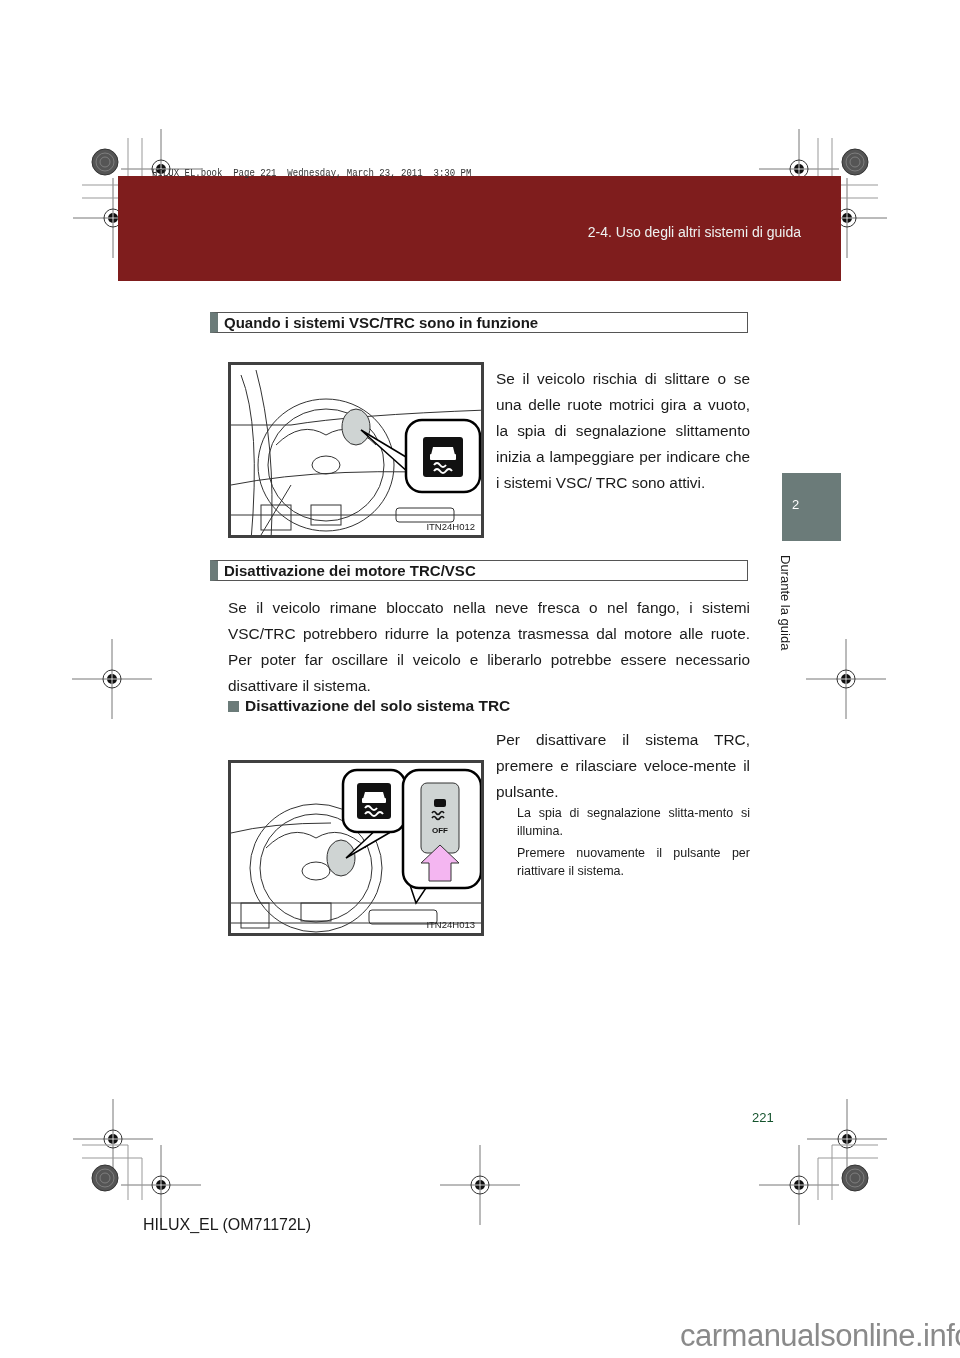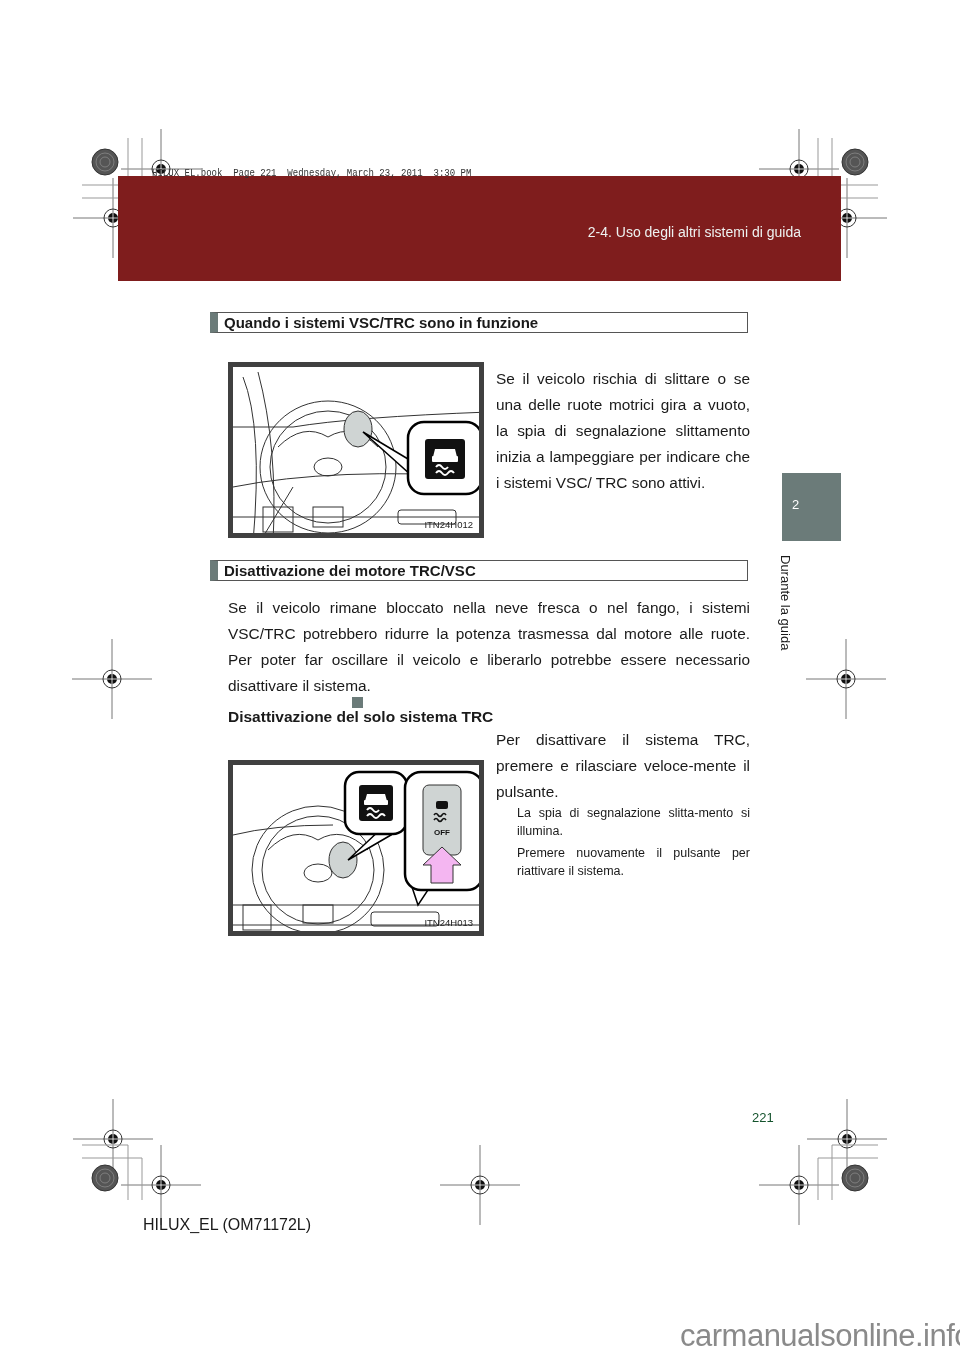--- a/index.html
+++ b/index.html
@@ -7,21 +7,21 @@
   .abs { position: absolute; }
   .header-band { left: 118px; top: 176px; width: 723px; height: 105px; background: #7f1d1d; }
   .header-section { right: 40px; top: 48px; color: #eef2f1; font-size: 14px; white-space: nowrap; }
   .bookline { left: 152px; top: 167px; font-family: "Liberation Mono", monospace; font-size: 11px; color: #333; white-space: pre; transform: scaleX(0.82); transform-origin: left; background: transparent; }
   .side-tab { left: 782px; top: 473px; width: 59px; height: 68px; background: #6b7b79; }
   .side-tab-num { left: 10px; top: 24px; color: #fff; font-size: 13px; }
   .side-label { left: 778px; top: 555px; width: 20px; height: 110px; }
   .side-label span { display: block; writing-mode: vertical-rl; font-size: 13px; color: #1a1a1a; white-space: nowrap; }
   .sec-title { left: 210px; width: 538px; height: 21px; border: 1px solid #555; border-left: 8px solid #6b7b79; box-sizing: border-box; }
   .sec-title span { position: absolute; left: 6px; top: 1px; font-weight: bold; font-size: 15px; white-space: nowrap; }
-  .fig { border: 5px solid #404040; background: #fff; box-sizing: border-box; overflow: hidden; }
+  .fig { border: 3px solid #404040; background: #fff; box-sizing: border-box; overflow: hidden; }
   .fig-code { position: absolute; right: 6px; bottom: 3px; font-size: 9.5px; color: #222; }
   .para { font-size: 15.4px; line-height: 26px; text-align: justify; }
   .para-small { font-size: 12.5px; line-height: 18px; text-align: justify; }
   .sub-head { font-weight: bold; font-size: 15.5px; display: flex; align-items: center; }
   .sub-head .sq { width: 11px; height: 11px; background: #6b7b79; margin-right: 6px; display: inline-block; }
   .footer-model { left: 143px; top: 1216px; font-size: 16px; color: #1a1a1a; }
   .page-num { left: 752px; top: 1110px; font-size: 13px; color: #14532d; }
   .watermark { left: 680px; top: 1318px; font-size: 31px; color: #8a8a8a; letter-spacing: -0.5px; }
   svg.marks { position: absolute; left: 0; top: 0; }
 </style>
@@ -127,21 +127,21 @@
 </div>
 
 <div class="abs para" style="left:496px; top:366px; width:254px;">Se il veicolo rischia di slittare o se una delle ruote motrici gira a vuoto, la spia di segnalazione slittamento inizia a lampeggiare per indicare che i sistemi VSC/ TRC sono attivi.</div>
 
 <div class="abs sec-title" style="top:560px;">
   <span>Disattivazione dei motore TRC/VSC</span>
 </div>
 
 <div class="abs para" style="left:228px; top:595px; width:522px;">Se il veicolo rimane bloccato nella neve fresca o nel fango, i sistemi VSC/TRC potrebbero ridurre la potenza trasmessa dal motore alle ruote. Per poter far oscillare il veicolo e liberarlo potrebbe essere necessario disattivare il sistema.</div>
 
-<div class="abs sub-head" style="left:228px; top:697px;flex-direction:column;">
+<div class="abs sub-head" style="left:228px; top:697px;">
   <span class="sq"></span>
   <span>Disattivazione del solo sistema TRC</span>
 </div>
 
 <div class="abs fig" style="left:228px; top:730px; width:256px; height:176px;margin-top:30px;">
   <svg width="256" height="176">
     <g fill="none" stroke="#333" stroke-width="1">
       <path d="M0,70 Q40,60 100,60"></path>
       <path d="M0,140 L256,140"></path>
       <path d="M0,160 L256,160"></path>

